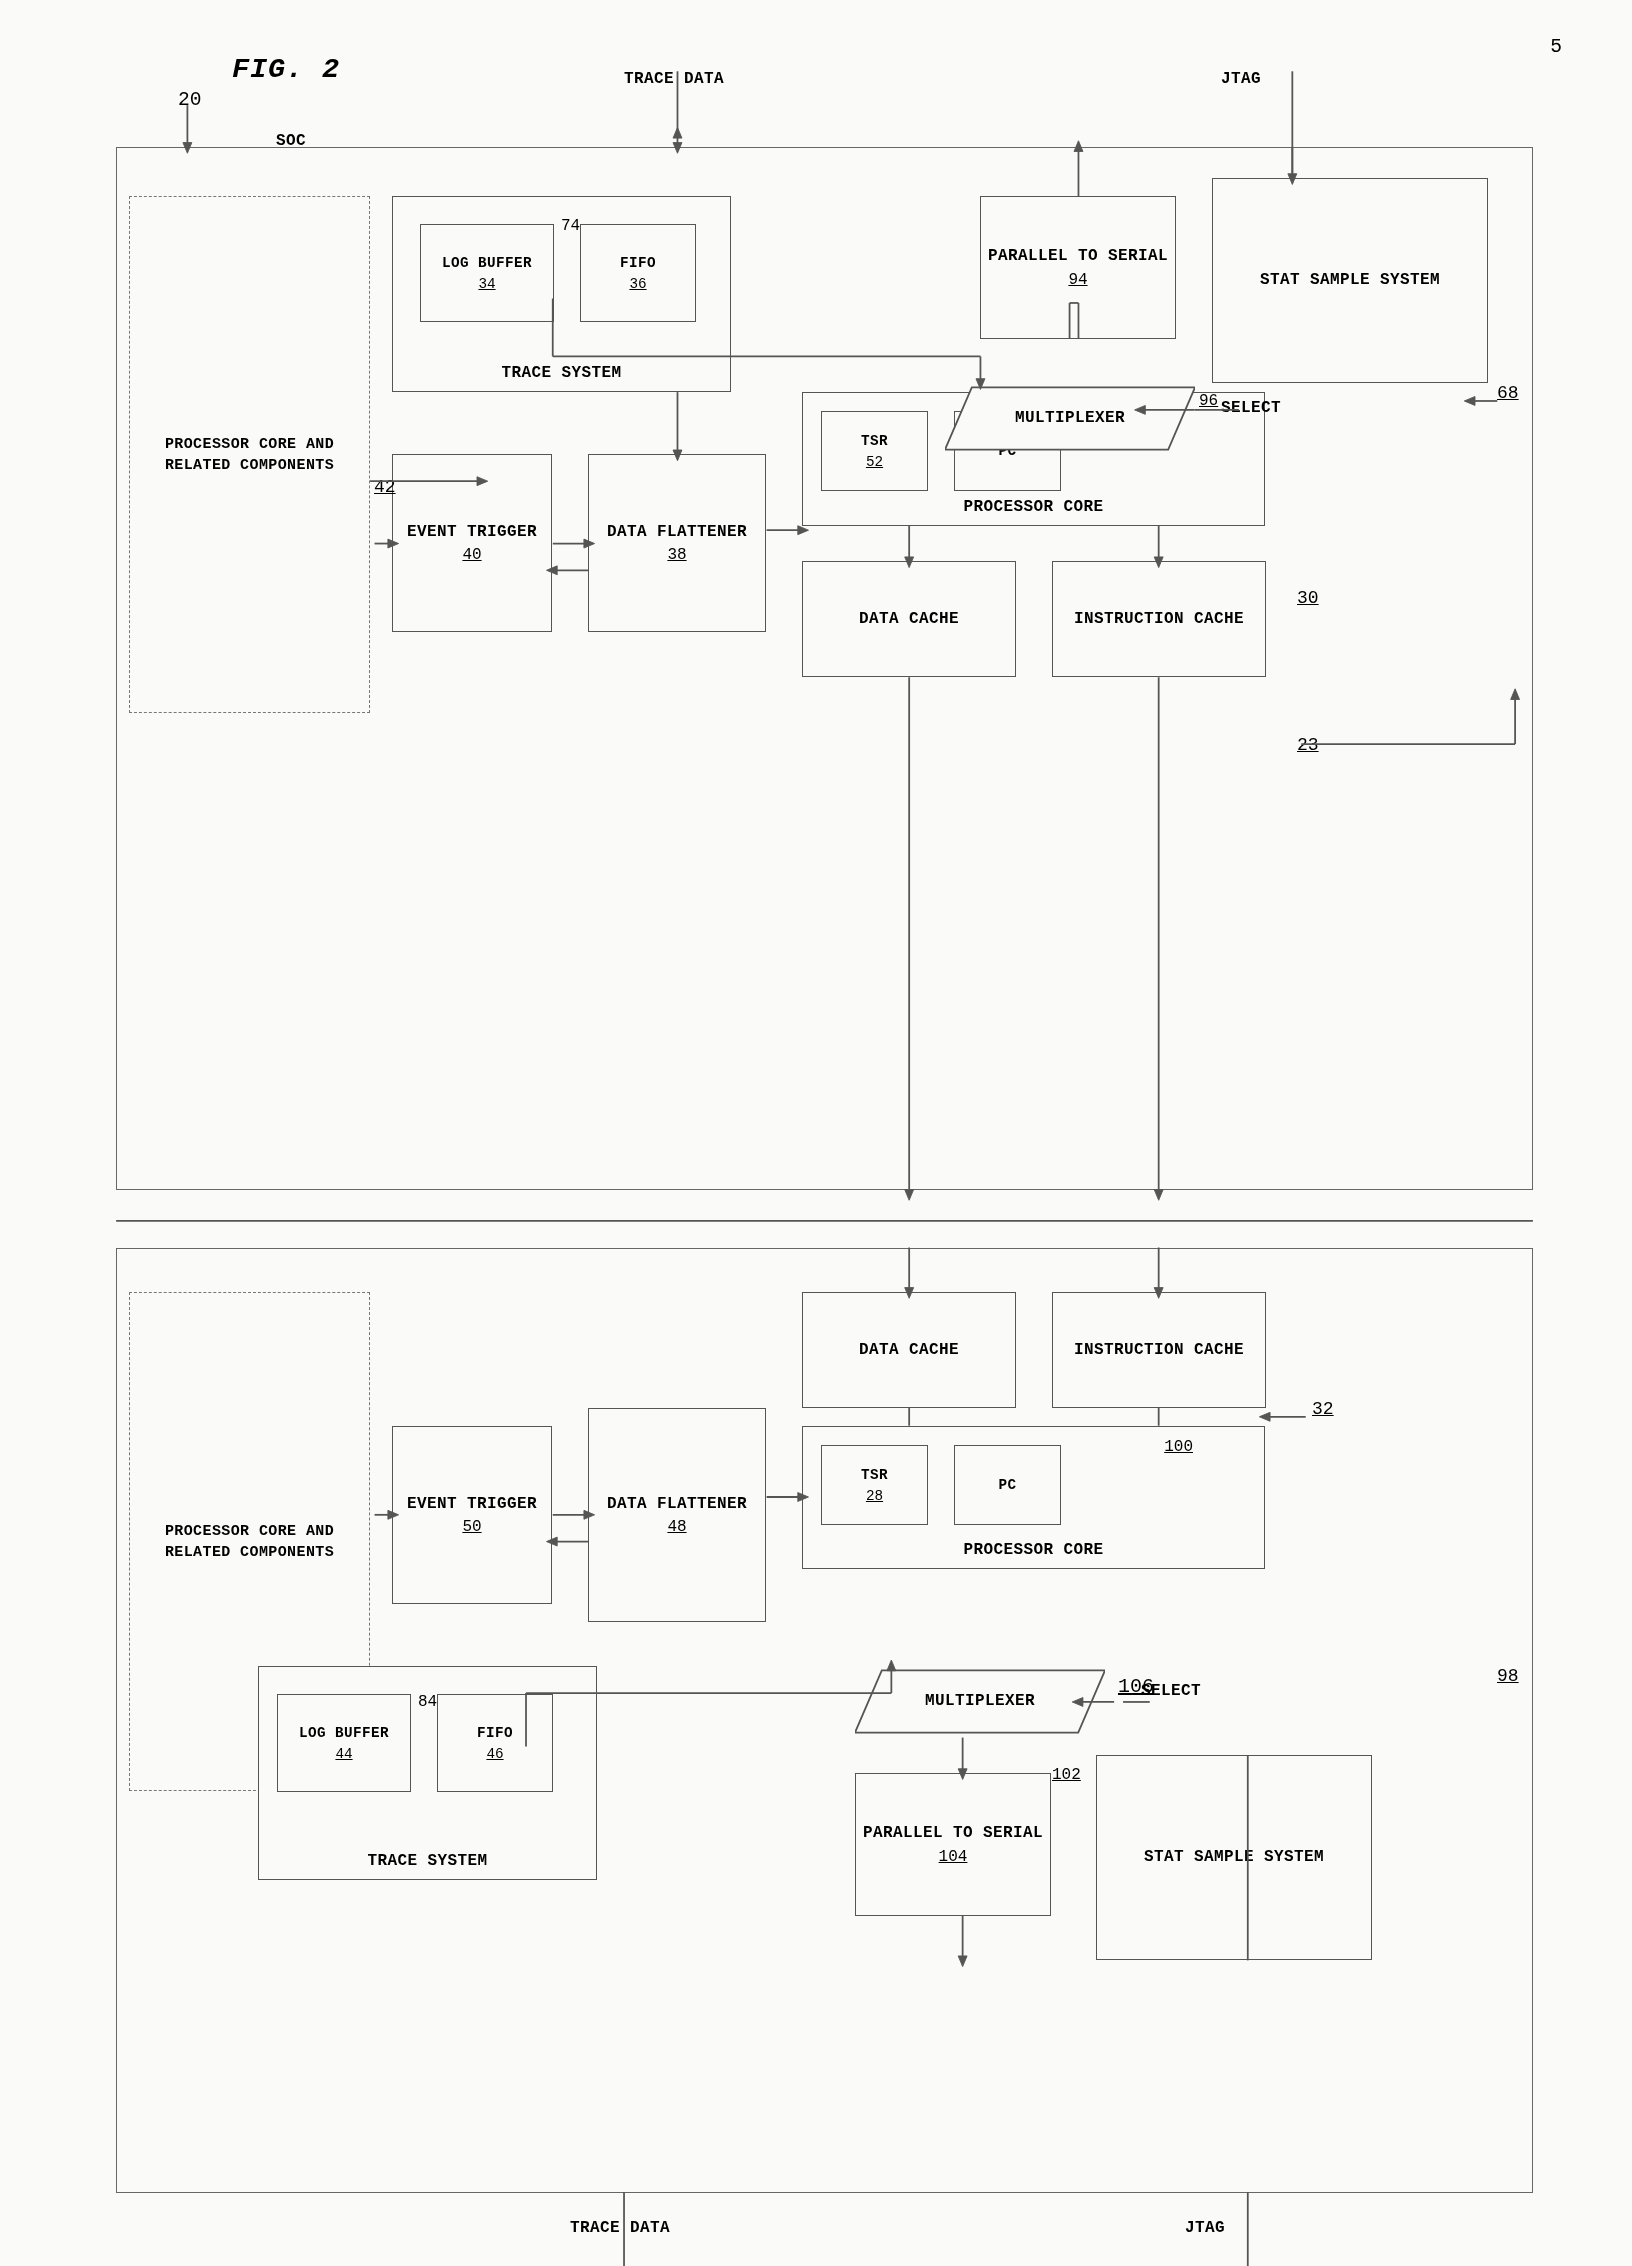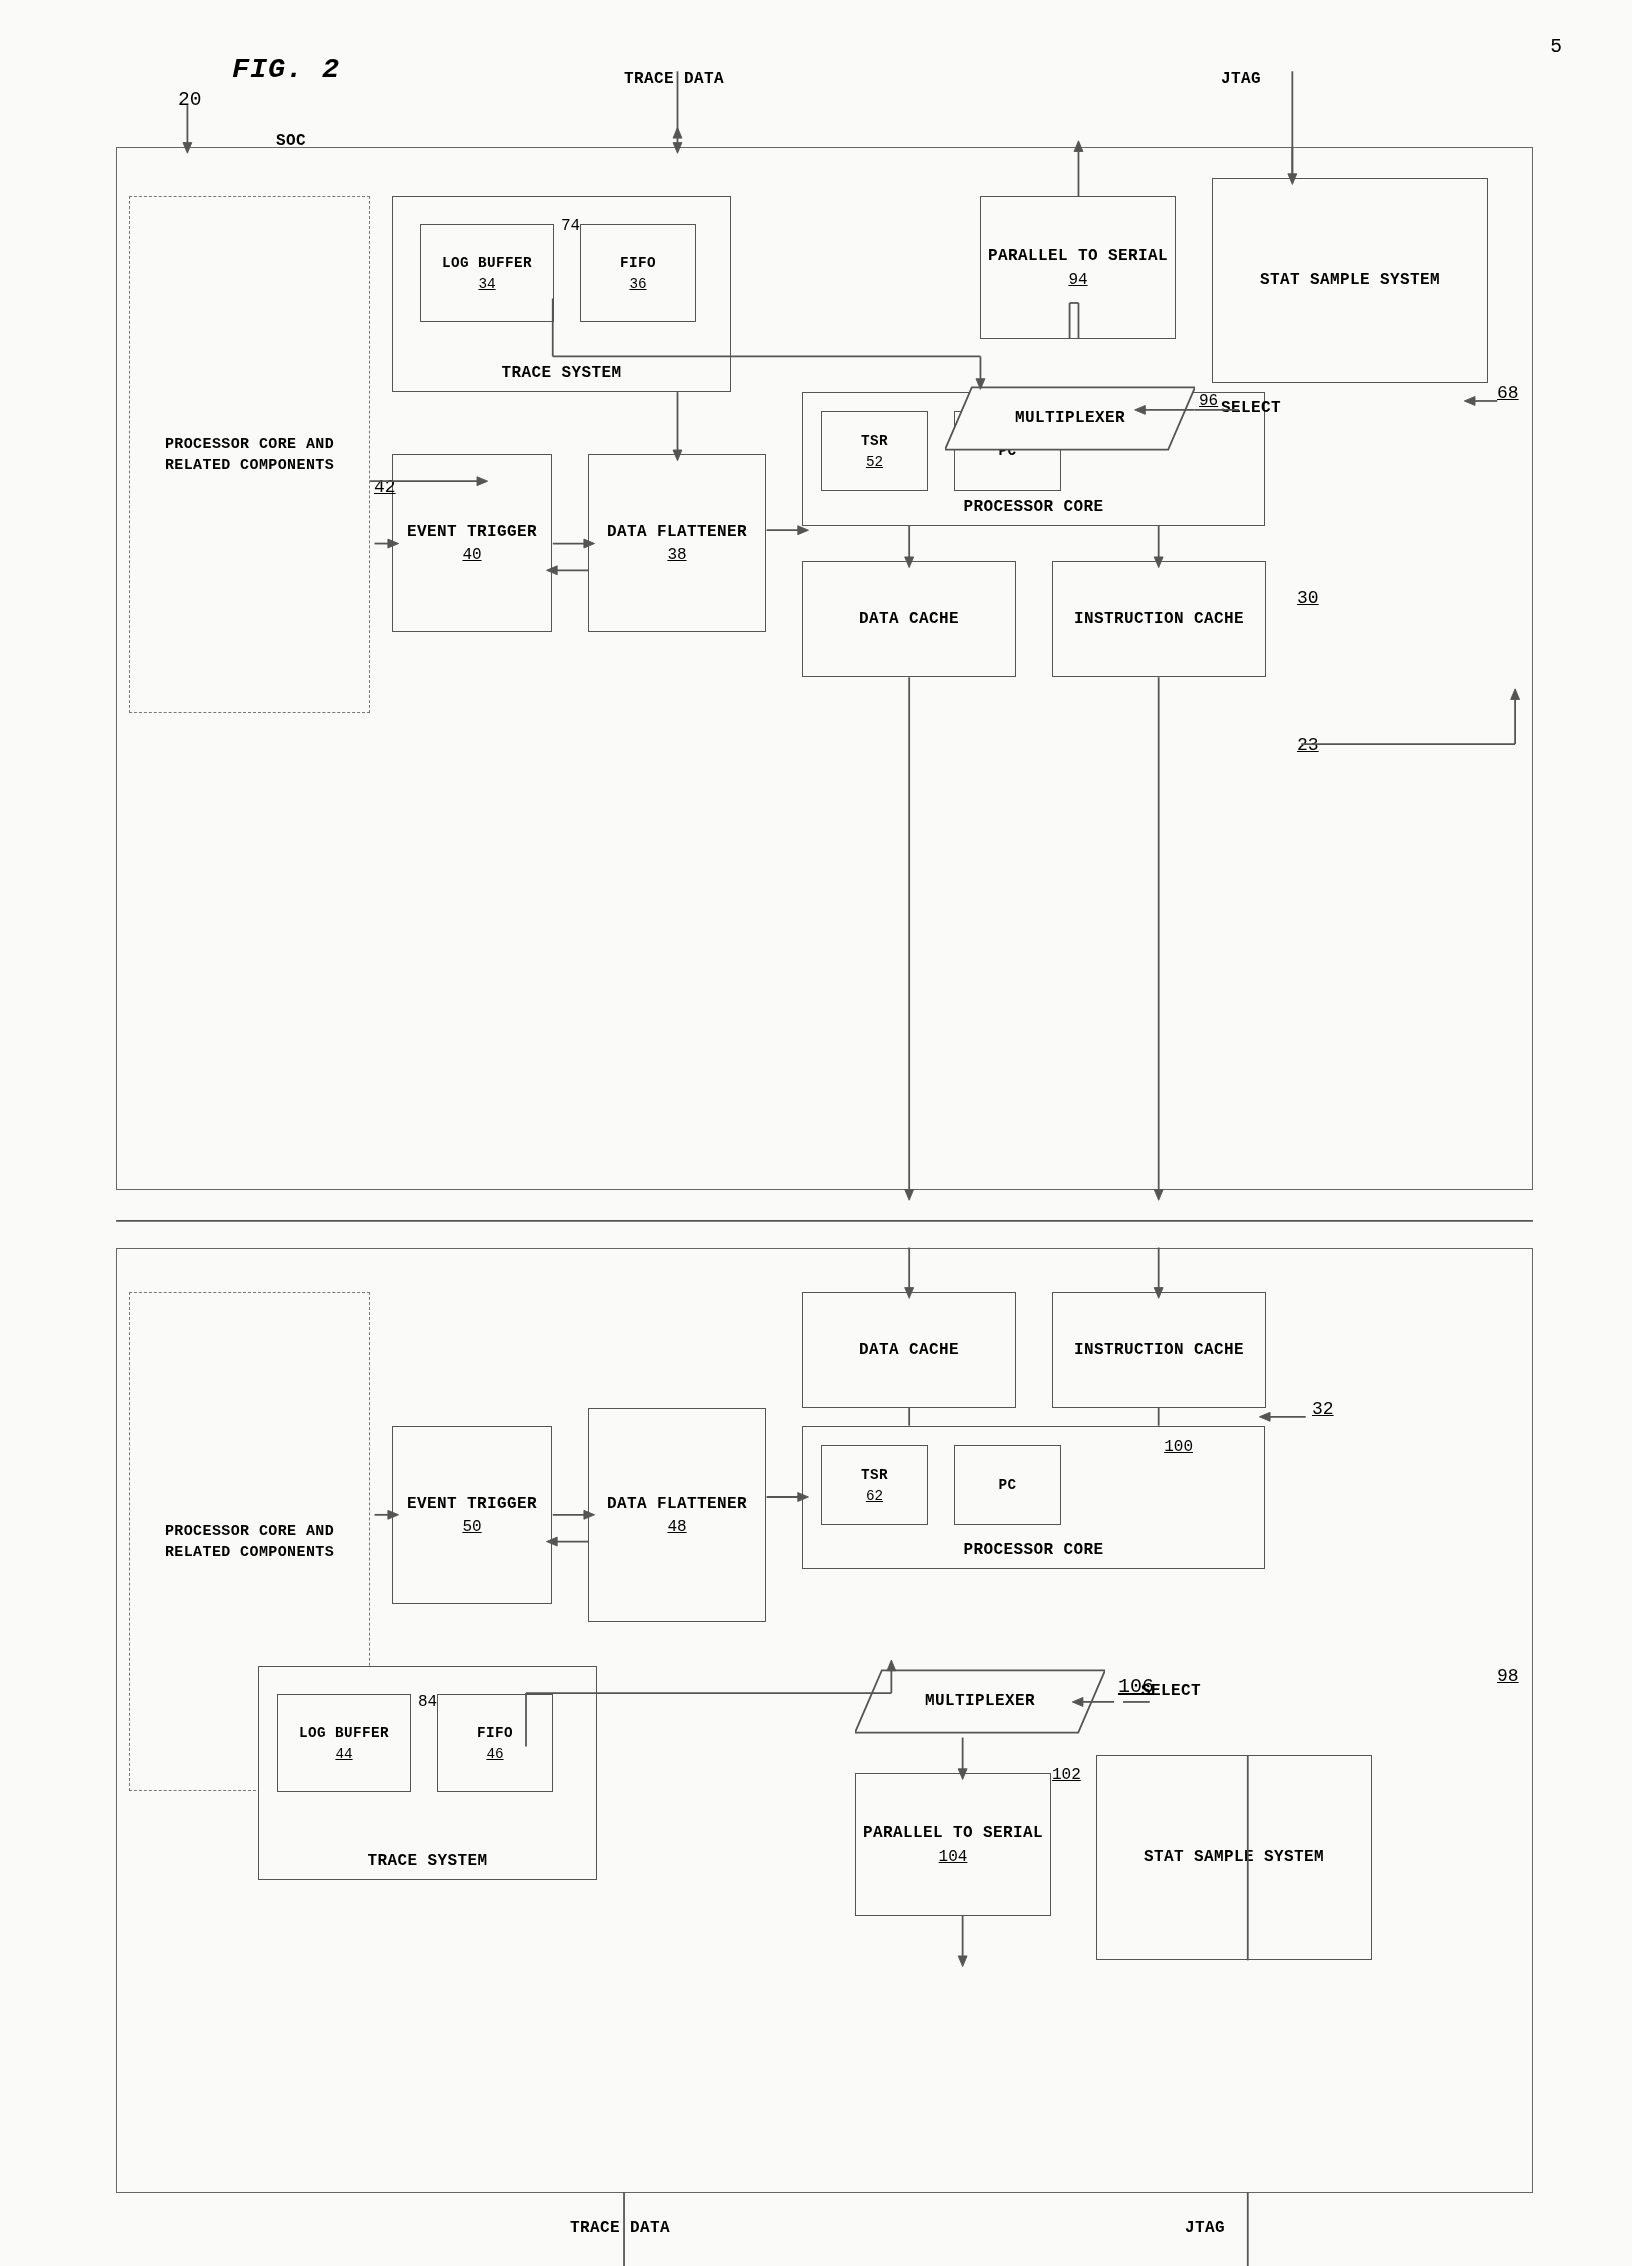--- a/index.html
+++ b/index.html
@@ -248,21 +248,21 @@
     <div class="box-label">DATA
 FLATTENER</div>
     <div class="box-ref">48</div>
   </div>
 
   <div class="labeled-box" style="top:1426px; left:802px; width:463px; height:143px;">
     <div class="box-label" style="position:absolute; bottom:7.1px; left:50%; transform:translateX(-50%); white-space:nowrap; font-size:16px;">PROCESSOR CORE</div>
 
     <div class="labeled-box" style="position:absolute; top:18px; left:18px; width:107px; height:80px;">
       <div class="box-label" style="font-size:14.3px;">TSR</div>
-      <div class="box-ref" style="font-size:14.3px;">62</div>
+      <div class="box-ref" style="font-size:14.3px;">28</div>
     </div>
 
     <div class="labeled-box" style="position:absolute; top:18px; left:151px; width:107px; height:80px;">
       <div class="box-label" style="font-size:14.3px;">PC</div>
     </div>
     <div style="position:absolute; top:10.7px; right:71px; font-size:16px; text-decoration:underline;">100</div>
   </div>
 
   <div style="position:absolute; top:1399px; left:1297px; font-size:18px; text-decoration:underline;margin-left:15px;">32</div>
 

